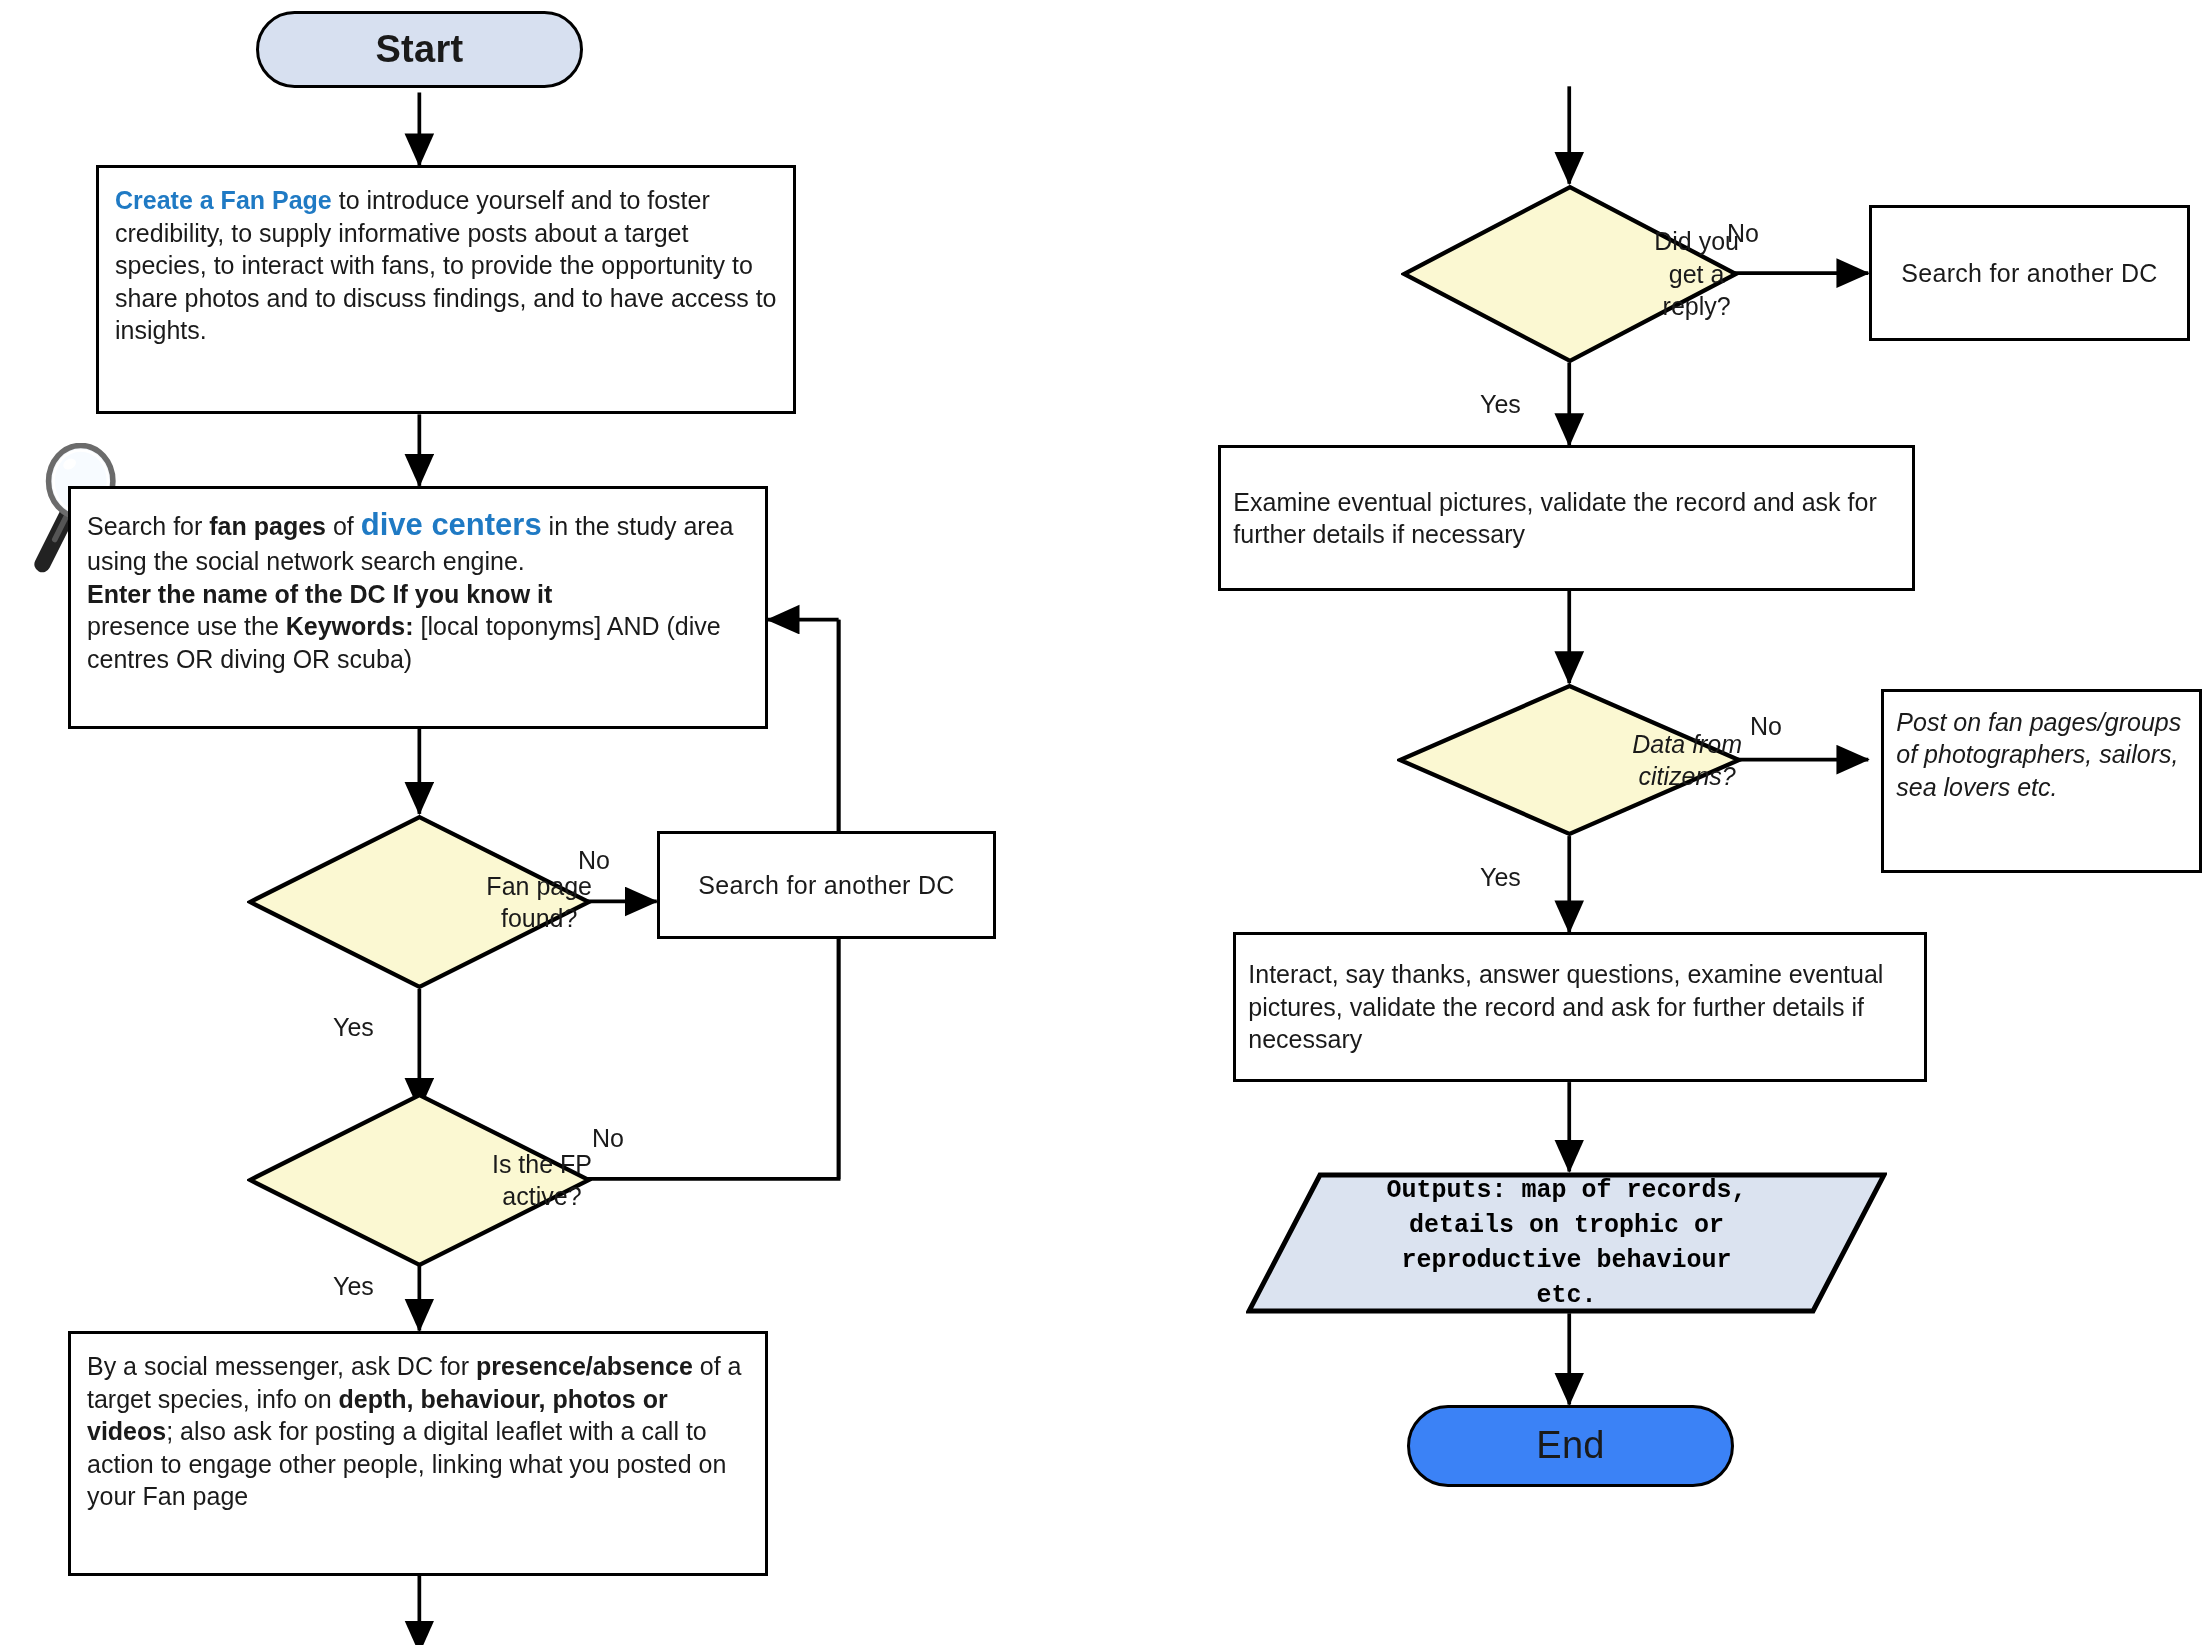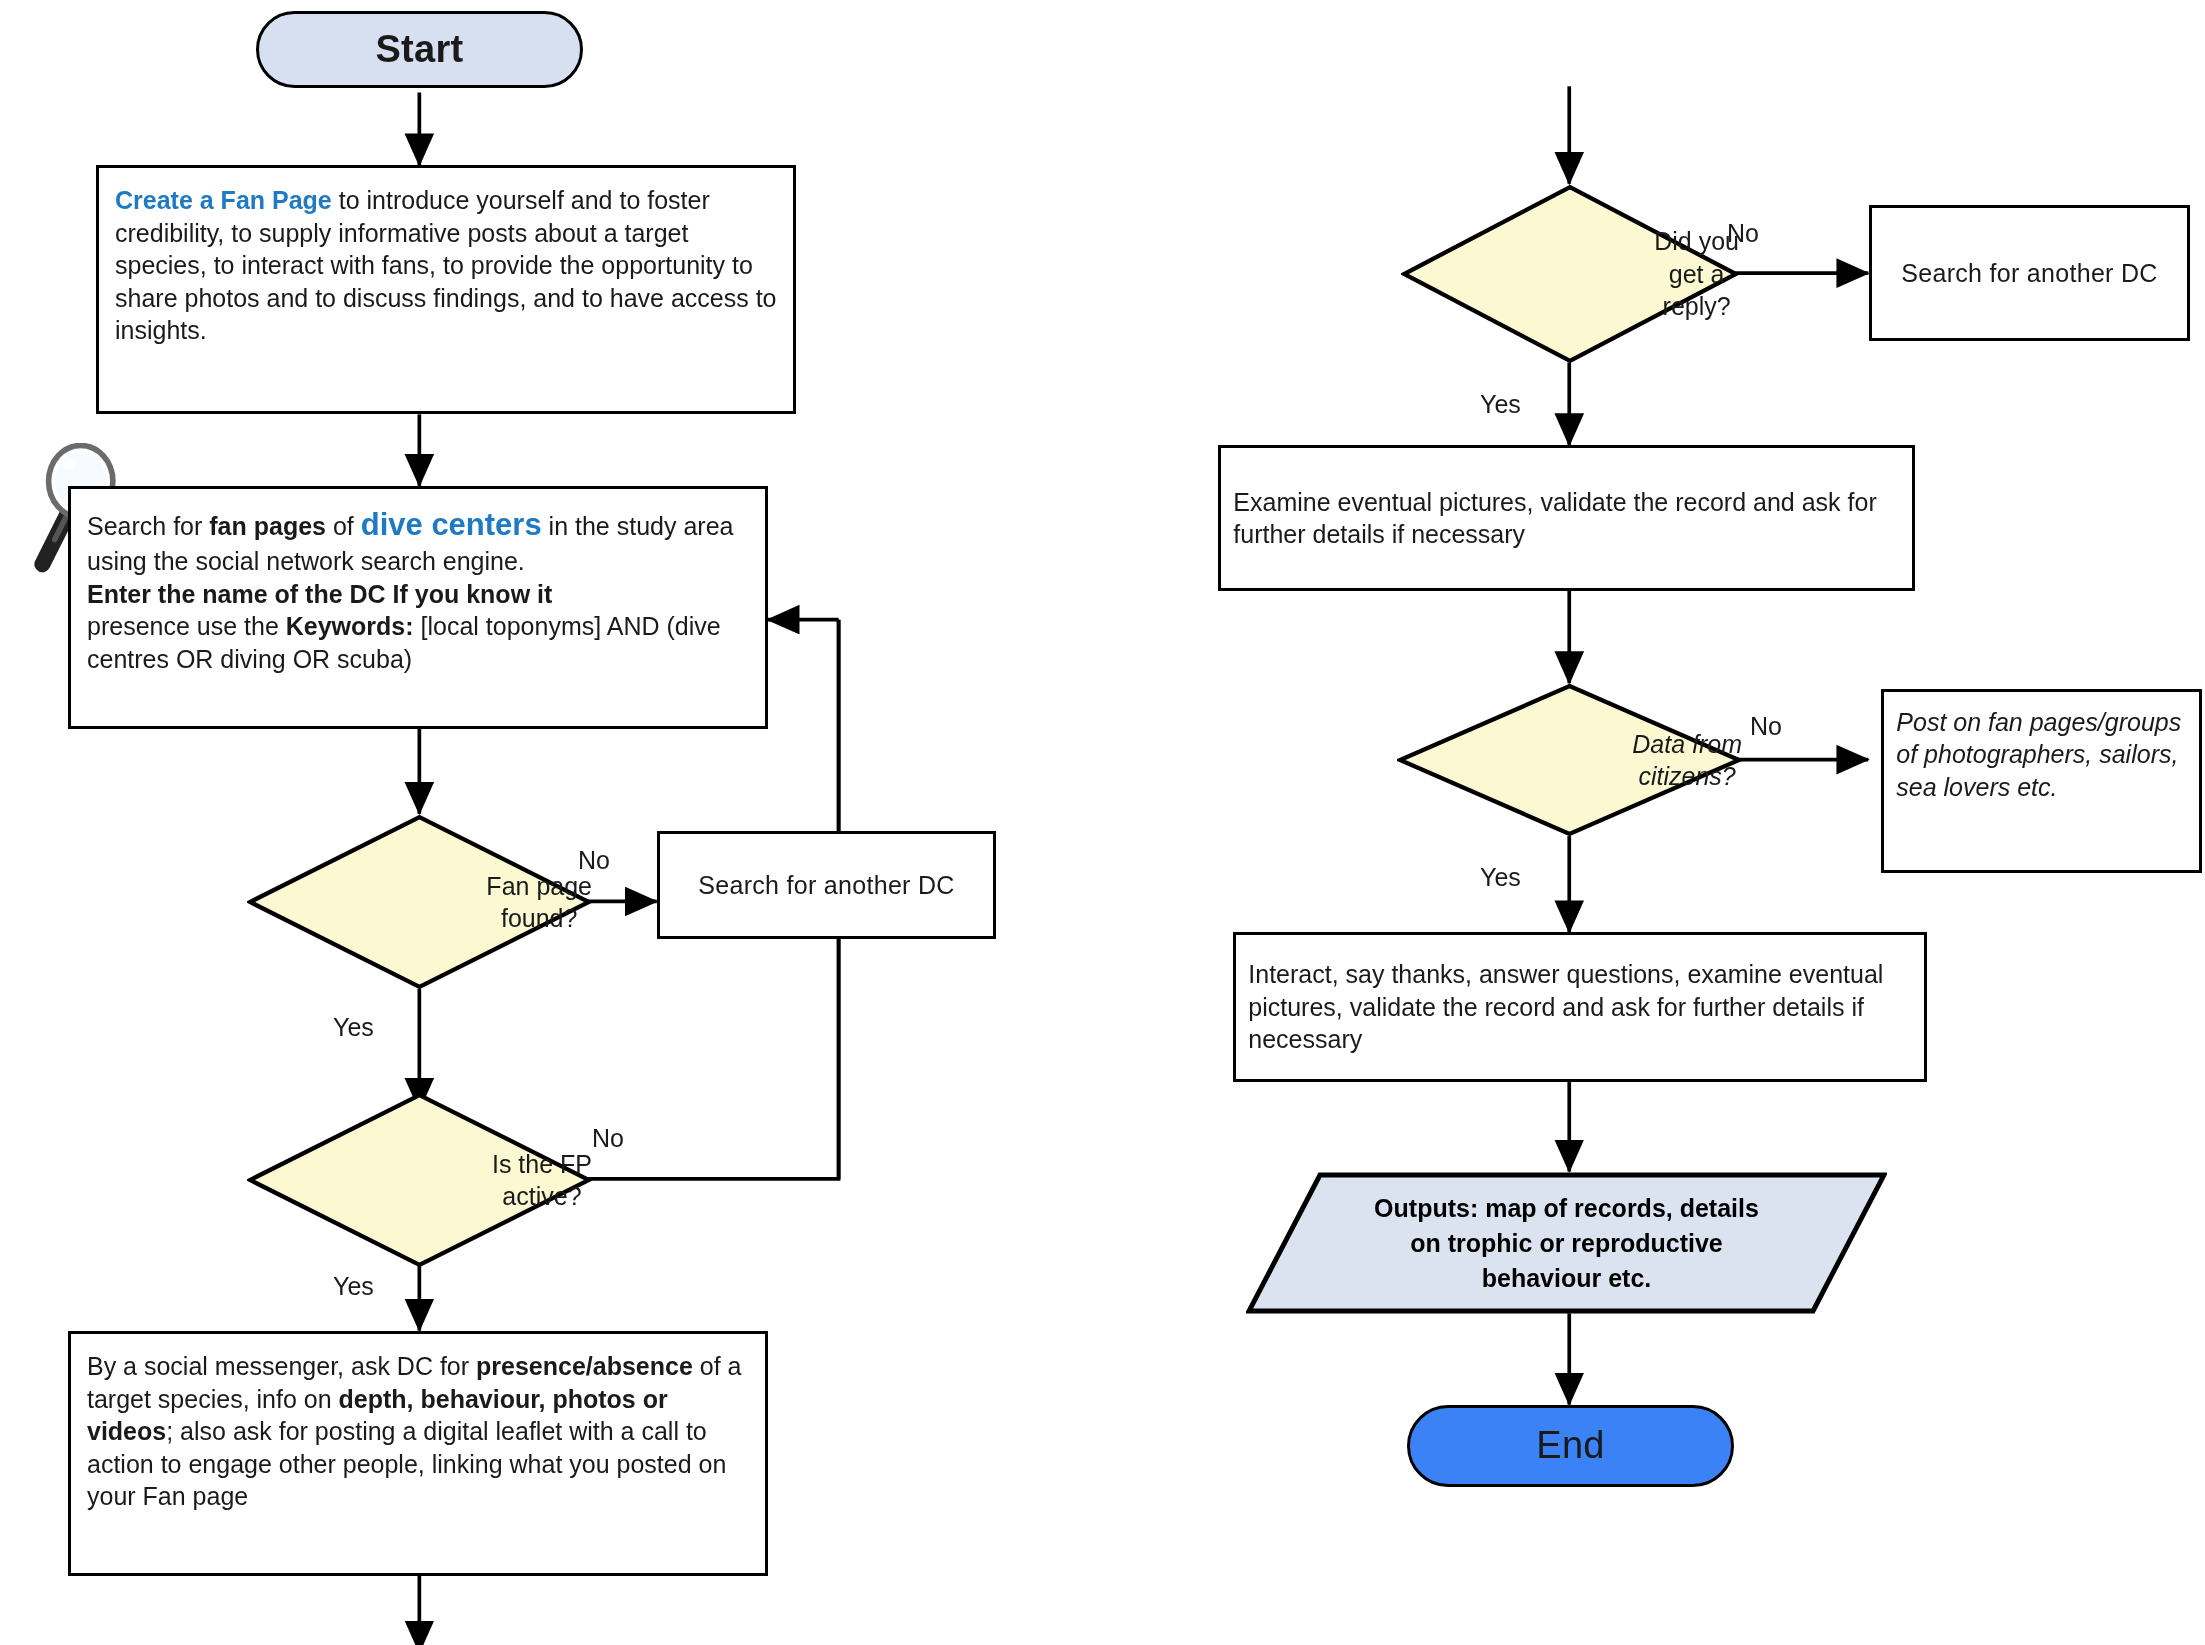--- a/index.html
+++ b/index.html
@@ -240,21 +240,21 @@
 
   <div class="node proc tight" style="left:1221px; top:932px; width:694px; height:150px; display:flex; align-items:center;">
     <span>Interact, say thanks, answer questions, examine eventual pictures, validate the record and ask for further details if necessary</span>
   </div>
 
   <div class="para" style="left:1246px; top:1172px; width:641px; height:142px;">
     <svg class="pshape" viewBox="0 0 1040 230" preserveAspectRatio="none">
       <polygon points="120,5 1035,5 920,225 5,225" fill="#dbe3f0" stroke="#000000" stroke-width="8"></polygon>
     </svg>
     <div class="plabel">
-      <span style="max-width:395px; display:block;">Outputs: map of records, details on trophic or reproductive behaviour etc.</span>
+      <span style="max-width:395px; display:block;font-family:Liberation Mono, monospace;">Outputs: map of records, details on trophic or reproductive behaviour etc.</span>
     </div>
   </div>
 
   <div class="node term end" style="left:1407px; top:1405px; width:327px; height:82px;">
     <span>End</span>
   </div>
 
   <div class="edgelabel" style="left:1727px; top:219px;">No</div>
   <div class="edgelabel" style="left:1480px; top:390px;">Yes</div>
   <div class="edgelabel" style="left:1750px; top:712px;">No</div>

